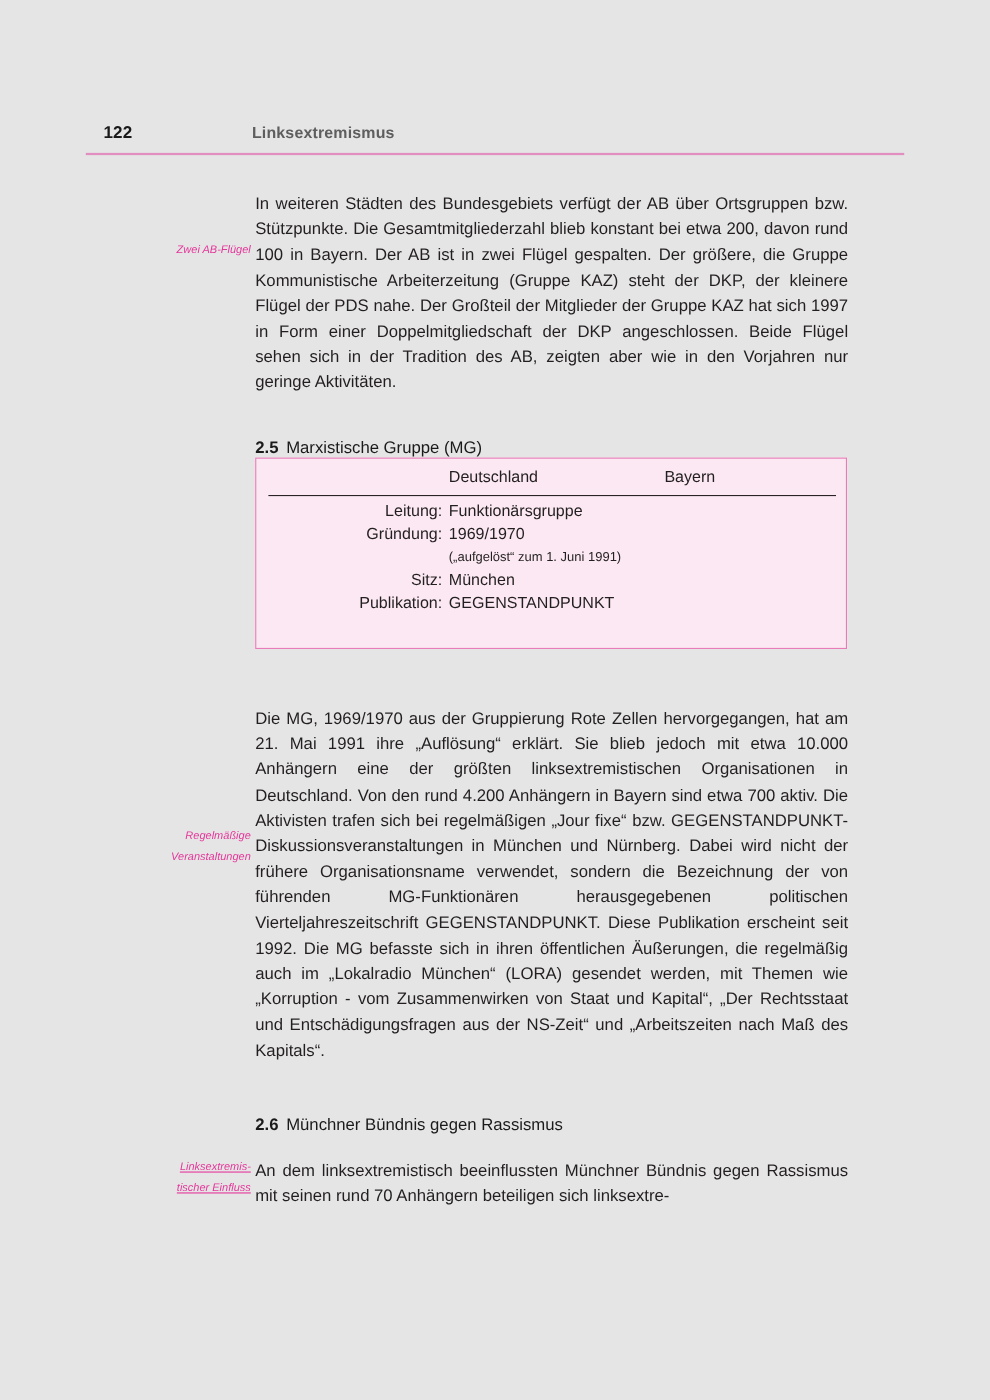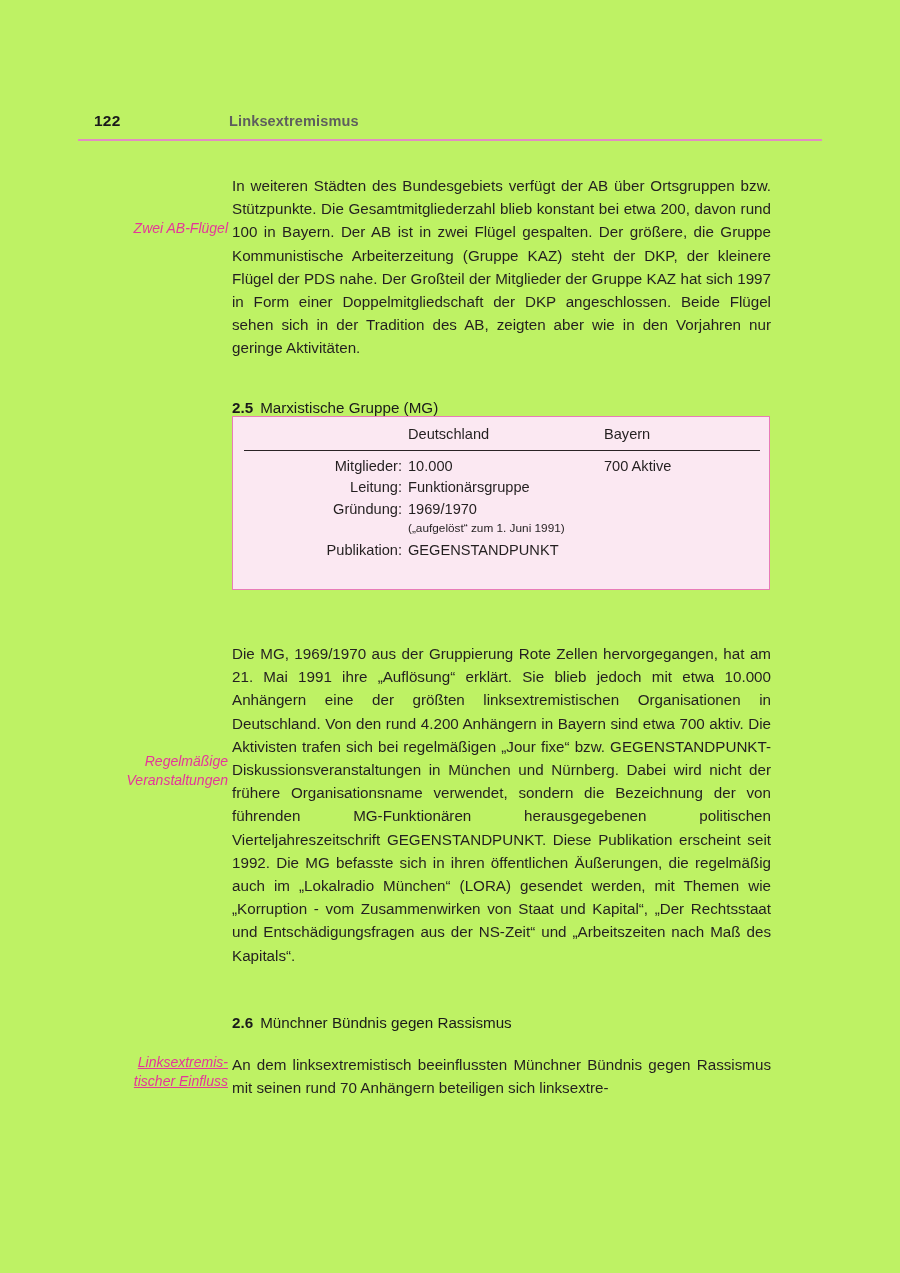--- a/index.html
+++ b/index.html
@@ -13,21 +13,21 @@
     height: 1273px;
     position: relative;
     font-family: "Liberation Sans", "DejaVu Sans", sans-serif;
     color: #231f20;
     overflow: hidden;
   }
 
   .page {
     position: absolute;
     inset: 0;
-    background: #bef264;
+    background: #e5e5e5;
   }
 
   
   .running-head {
     position: absolute;
     left: 78px;
     top: 112px;
     width: 744px;
     height: 30px;
   }
@@ -57,21 +57,21 @@
     height: 1.6px;
     background: #e28ec1;
   }
 
   
   .marginal {
     position: absolute;
     width: 150px;
     text-align: right;
     font-style: italic;
-    font-size: 14px;
+    font-size: 10px;
     line-height: 18.5px;
     color: #e5369a;
     left: 78px;
   }
   .marginal-1 { top: 219px; }
   .marginal-2 { top: 752px; }
   .marginal-3 { top: 1053px; text-decoration: underline; }
 
   
   .col {
@@ -208,25 +208,20 @@
         <td class="lbl"></td>
         <td class="c1">Deutschland</td>
         <td class="c2">Bayern</td>
       </tr>
       <tr class="ruleholder">
         <td colspan="3">
               <div class="tbl-rule"></div>
             </td>
       </tr>
 
-      <tr class="firstdata">
-        <td class="lbl">Mitglieder:</td>
-        <td class="c1">10.000</td>
-        <td class="c2">700 Aktive</td>
-      </tr>
 
       <tr>
         <td class="lbl">Leitung:</td>
         <td class="c1">Funktionärsgruppe</td>
         <td class="c2"></td>
       </tr>
 
       <tr>
         <td class="lbl">Gründung:</td>
         <td class="c1">
@@ -235,20 +230,25 @@
         </td>
         <td class="c2"></td>
       </tr>
 
       <tr class="gap-row">
             <td></td>
             <td></td>
             <td></td>
           </tr>
 
+      <tr>
+        <td class="lbl">Sitz:</td>
+        <td class="c1">München</td>
+        <td class="c2"></td>
+      </tr>
 
       <tr>
         <td class="lbl">Publikation:</td>
         <td class="c1">GEGENSTANDPUNKT</td>
         <td class="c2"></td>
       </tr>
     </tbody>
       </table>
   </div>
 

